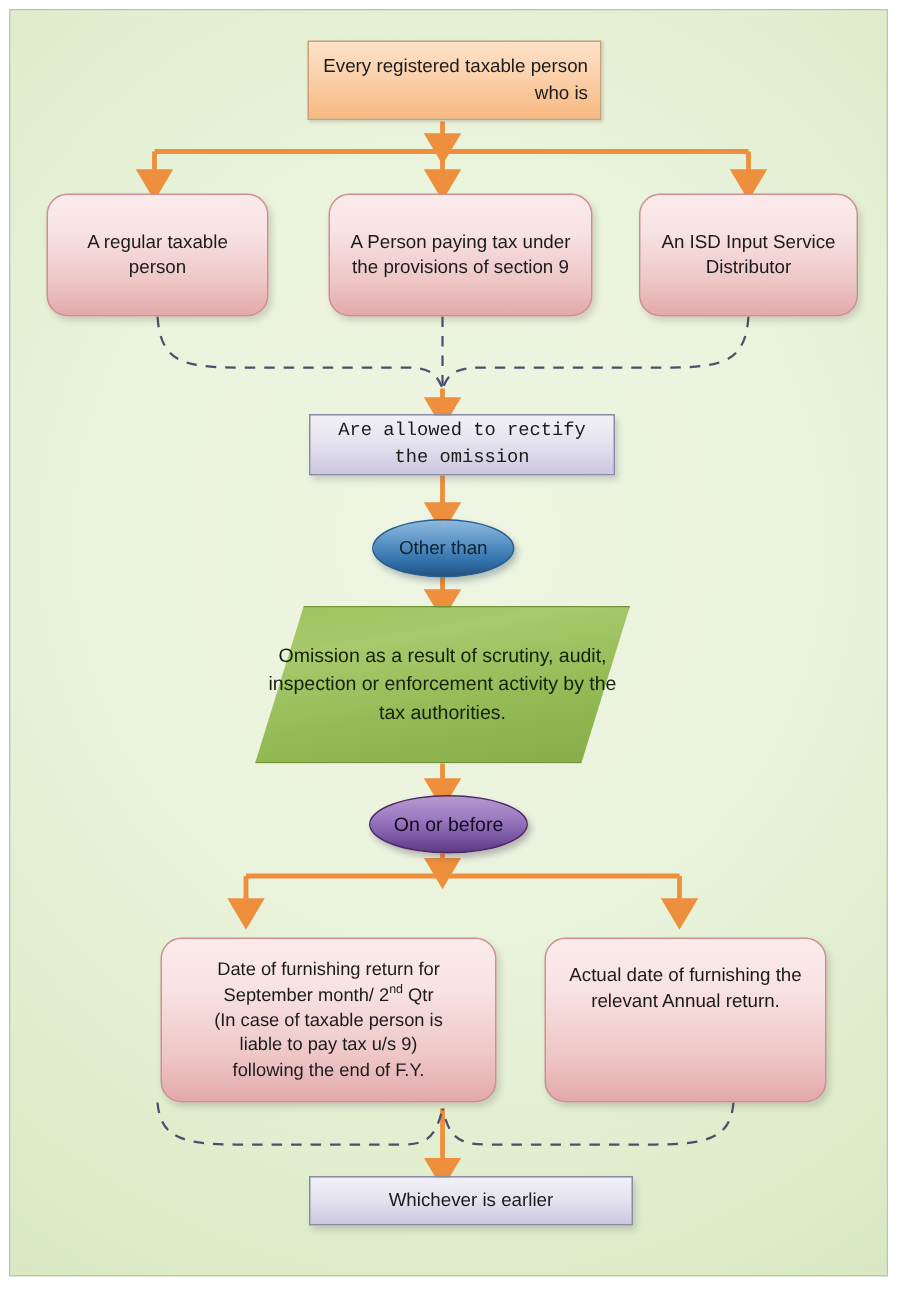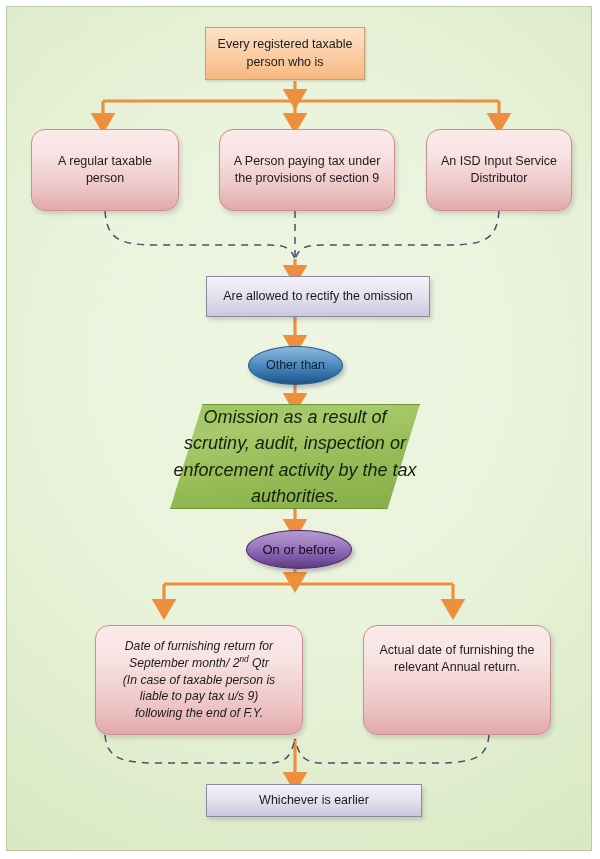--- a/index.html
+++ b/index.html
@@ -98,24 +98,23 @@
     clip-path: polygon(13% 0%, 100% 0%, 87% 100%, 0% 100%);
     -webkit-clip-path: polygon(13% 0%, 100% 0%, 87% 100%, 0% 100%);
   }
   .para-txt {
     position: absolute;
     inset: 0;
     display: flex;
     align-items: center;
     justify-content: center;
     text-align: center;
-    font-size: 18px;
+    font-size: 13px;
     line-height: 1.45;
     color: #15200a;
-    font-style: italic;
   }
 
   sup { font-size: 0.68em; vertical-align: super; line-height: 0; }
 
   
   .conn { position: absolute; z-index: 2; }
   svg { display: block; overflow: visible; }
 </style>
 </head>
 <body>
@@ -159,54 +158,54 @@
       <path d="M288,204 L288,252"></path>
       <path d="M492,204 C490,232 478,238 440,238 L316,238 C296,238 292,242 288,252"></path>
     </g>
 
     <g stroke="#4a4f6e" stroke-width="1.5" fill="none" stroke-dasharray="7 6" stroke-linecap="butt">
       <path d="M98,728 C100,750 112,756 150,756 L262,756 C280,756 284,748 288,732"></path>
       <path d="M482,728 C480,750 468,756 430,756 L316,756 C296,756 292,748 288,732"></path>
     </g>
   </svg>
 
-  <div class="node box-orange" style="left:198px; top:20px; width:160px; height:53px;">
+  <div class="node box-orange" style="left:198px; top:20px; width:196px; height:53px;text-align:right;">
     <span class="txt">Every registered taxable person who is</span>
   </div>
 
   <div class="node box-pink" style="left:24px; top:122px; width:148px; height:82px;">
     <span class="txt">A regular taxable person</span>
   </div>
 
   <div class="node box-pink" style="left:212px; top:122px; width:176px; height:82px;">
     <span class="txt">A Person paying tax under the provisions of section 9</span>
   </div>
 
   <div class="node box-pink" style="left:419px; top:122px; width:146px; height:82px;">
     <span class="txt">An ISD Input Service Distributor</span>
   </div>
 
-  <div class="node box-lav" style="left:199px; top:269px; width:224px; height:41px;">
+  <div class="node box-lav" style="left:199px; top:269px; width:204px; height:41px;font-family:Liberation Mono, monospace;">
     <span class="txt">Are allowed to rectify the omission</span>
   </div>
 
   <div class="node ellipse-blue" style="left:241px; top:339px; width:95px; height:39px;">
     <span class="txt">Other than</span>
   </div>
 
   <div class="para-wrap" style="left:163px; top:397px; width:250px; height:105px;">
     <div class="para-bg"></div>
     <div class="para-txt">Omission as a result of scrutiny, audit, inspection or enforcement activity by the tax authorities.</div>
   </div>
 
   <div class="node ellipse-purple" style="left:239px; top:523px; width:106px; height:39px;">
     <span class="txt">On or before</span>
   </div>
 
-  <div class="node box-pink" style="left:88px; top:618px; width:208px; height:110px; font-size:12.2px;font-style:italic;">
+  <div class="node box-pink" style="left:100px; top:618px; width:224px; height:110px; font-size:12.2px;">
     <span class="txt">
       <span>Date of furnishing return for</span><br>
       <span>September month/ 2</span><sup>nd</sup><span> Qtr</span><br>
       <span>(In case of taxable person is</span><br>
       <span>liable to pay tax u/s 9)</span><br>
       <span>following the end of F.Y.</span>
     </span>
   </div>
 
   <div class="node box-pink" style="left:356px; top:618px; width:188px; height:110px; align-items:flex-start; padding-top:16px;">

